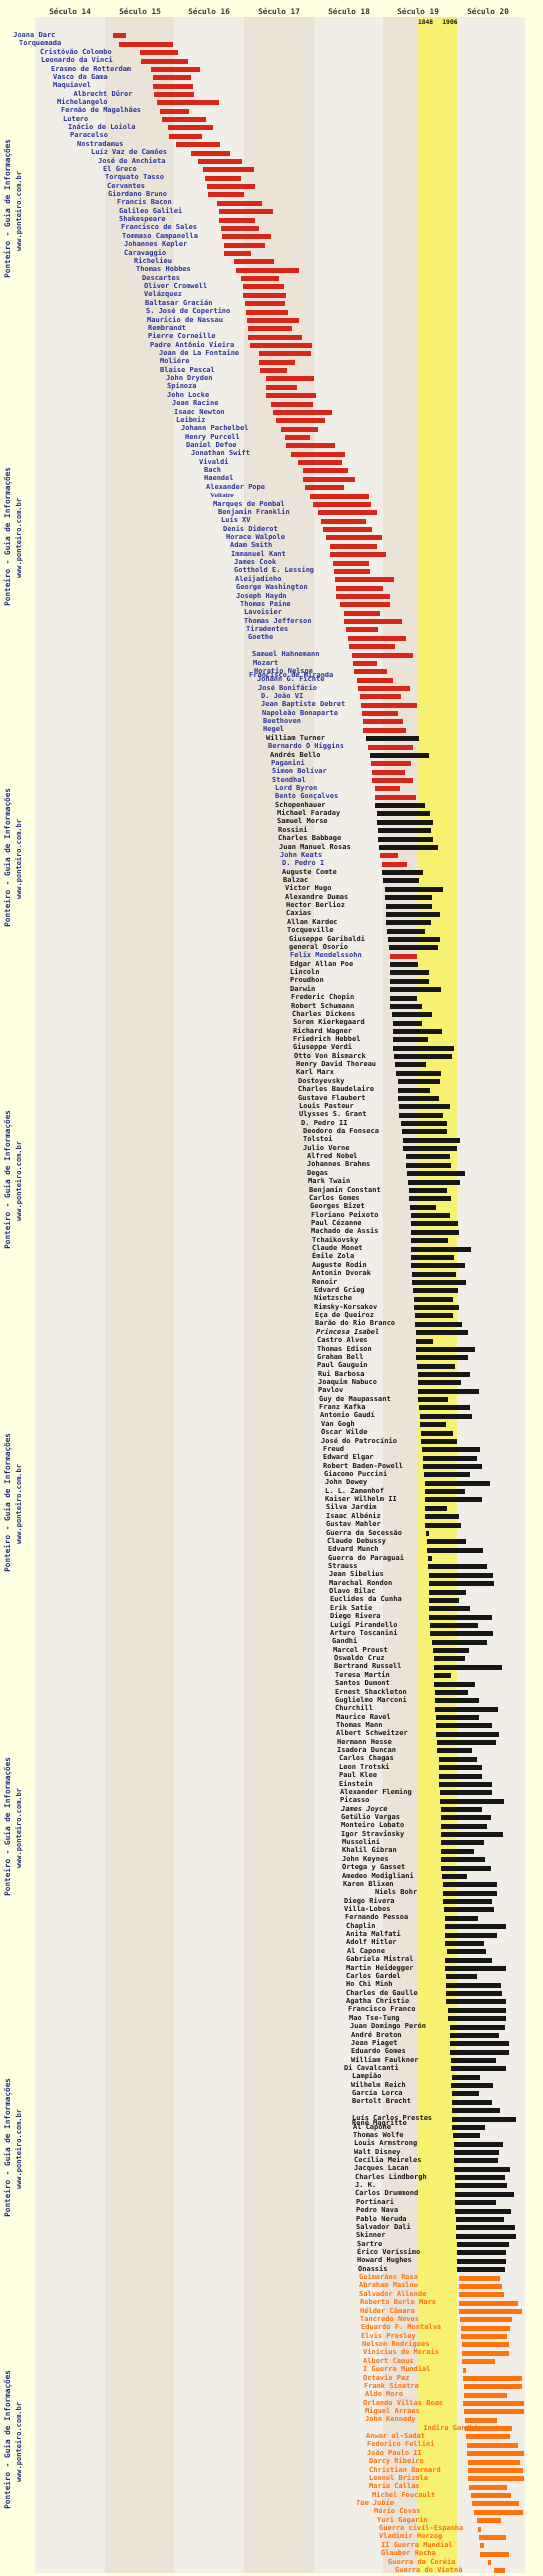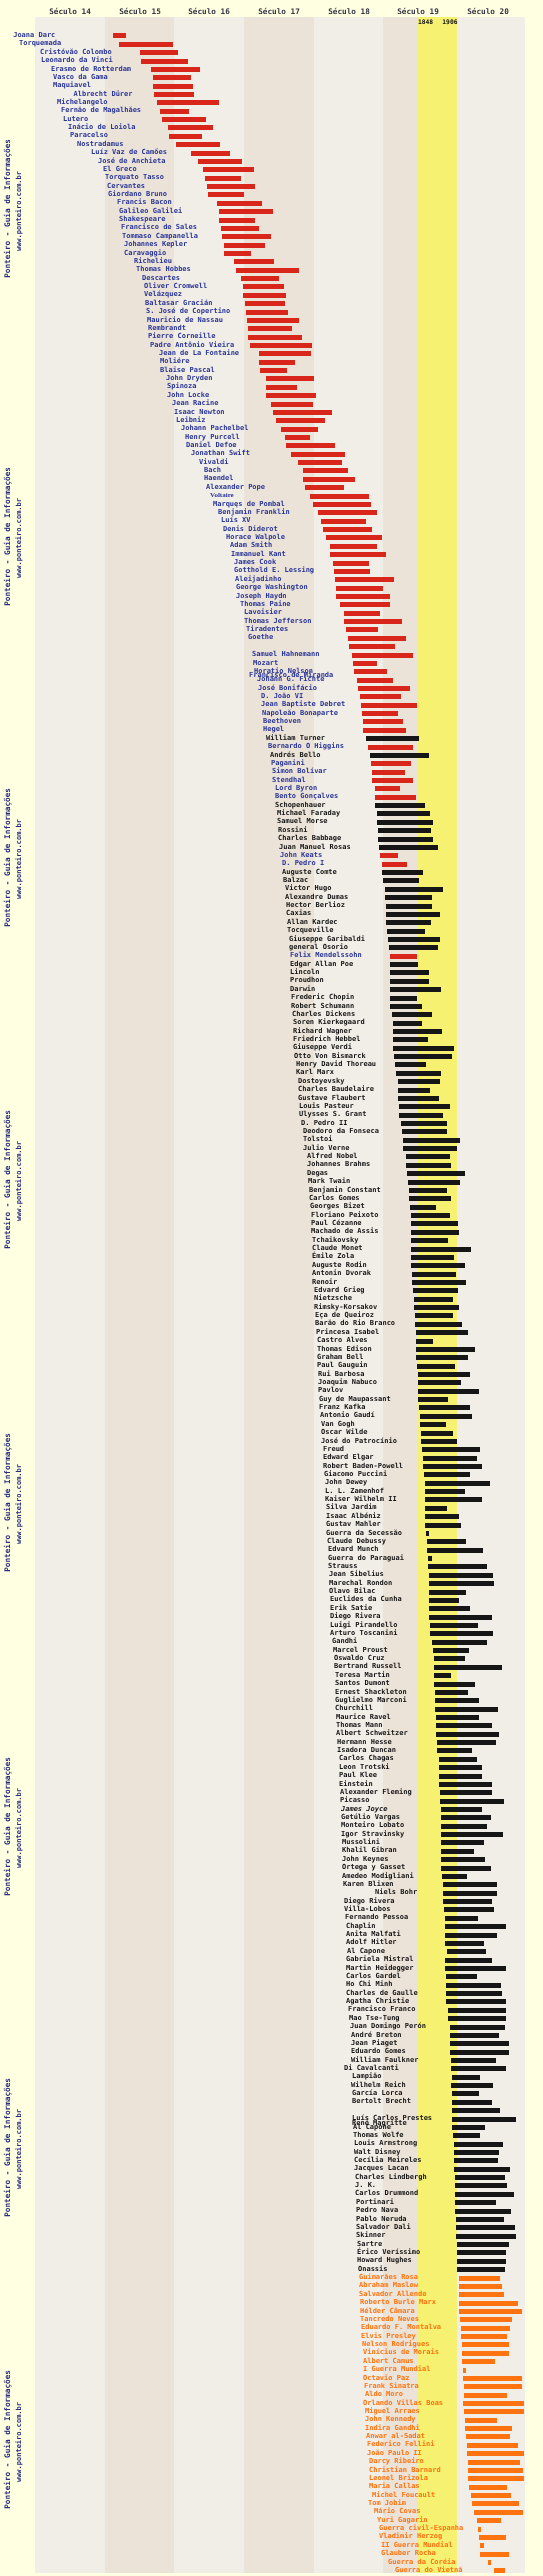--- a/index.html
+++ b/index.html
@@ -382,21 +382,21 @@
       <div class="rowlabel" style="left: 314px; top: 1287px; color: rgb(20, 20, 20);">Edvard Grieg</div>
       <div class="bar" style="left: 414px; top: 1297px; width: 39px; background: rgb(22, 22, 22);"></div>
       <div class="rowlabel" style="left: 314px; top: 1295px; color: rgb(20, 20, 20);">Nietzsche</div>
       <div class="bar" style="left: 414px; top: 1305px; width: 45px; background: rgb(22, 22, 22);"></div>
       <div class="rowlabel" style="left: 314px; top: 1304px; color: rgb(20, 20, 20);">Rimsky-Korsakov</div>
       <div class="bar" style="left: 415px; top: 1313px; width: 38px; background: rgb(22, 22, 22);"></div>
       <div class="rowlabel" style="left: 315px; top: 1312px; color: rgb(20, 20, 20);">Eça de Queiroz</div>
       <div class="bar" style="left: 415px; top: 1322px; width: 47px; background: rgb(22, 22, 22);"></div>
       <div class="rowlabel" style="left: 315px; top: 1320px; color: rgb(20, 20, 20);">Barăo do Rio Branco</div>
       <div class="bar" style="left: 416px; top: 1330px; width: 52px; background: rgb(22, 22, 22);"></div>
-      <div class="rowlabel" style="left: 316px; top: 1329px; color: rgb(20, 20, 20);">Princesa Isabel</div>
+      <div class="rowlabel" style="left: 316px; top: 1329px; color: rgb(20, 20, 20); font-style: italic;">Princesa Isabel</div>
       <div class="bar" style="left: 416px; top: 1339px; width: 16.7px; background: rgb(22, 22, 22);"></div>
       <div class="rowlabel" style="left: 317px; top: 1337px; color: rgb(20, 20, 20);">Castro Alves</div>
       <div class="bar" style="left: 416px; top: 1347px; width: 59px; background: rgb(22, 22, 22);"></div>
       <div class="rowlabel" style="left: 317px; top: 1346px; color: rgb(20, 20, 20);">Thomas Edison</div>
       <div class="bar" style="left: 416px; top: 1355px; width: 52px; background: rgb(22, 22, 22);"></div>
       <div class="rowlabel" style="left: 317px; top: 1354px; color: rgb(20, 20, 20);">Graham Bell</div>
       <div class="bar" style="left: 417px; top: 1364px; width: 38px; background: rgb(22, 22, 22);"></div>
       <div class="rowlabel" style="left: 317px; top: 1362px; color: rgb(20, 20, 20);">Paul Gauguin</div>
       <div class="bar" style="left: 418px; top: 1372px; width: 52px; background: rgb(22, 22, 22);"></div>
       <div class="rowlabel" style="left: 318px; top: 1371px; color: rgb(20, 20, 20);">Rui Barbosa</div>
@@ -644,39 +644,39 @@
       <div class="rowlabel" style="left: 364px; top: 2383px; color: rgb(255, 115, 16);">Frank Sinatra</div>
       <div class="bar" style="left: 464px; top: 2393px; width: 43px; background: rgb(255, 115, 16);"></div>
       <div class="rowlabel" style="left: 365px; top: 2391px; color: rgb(255, 115, 16);">Aldo Moro</div>
       <div class="bar" style="left: 463px; top: 2401px; width: 61px; background: rgb(255, 115, 16);"></div>
       <div class="rowlabel" style="left: 363px; top: 2400px; color: rgb(255, 115, 16);">Orlando Villas Boas</div>
       <div class="bar" style="left: 464px; top: 2409px; width: 60px; background: rgb(255, 115, 16);"></div>
       <div class="rowlabel" style="left: 365px; top: 2408px; color: rgb(255, 115, 16);">Miguel Arraes</div>
       <div class="bar" style="left: 465px; top: 2418px; width: 32px; background: rgb(255, 115, 16);"></div>
       <div class="rowlabel" style="left: 365px; top: 2416px; color: rgb(255, 115, 16);">John Kennedy</div>
       <div class="bar" style="left: 465px; top: 2426px; width: 47px; background: rgb(255, 115, 16);"></div>
-      <div class="rowlabel" style="left: 365px; top: 2425px; color: rgb(255, 115, 16);">Indira Gandhi</div>
+      <div class="rowlabel" style="left: 380px; top: 2425px; color: rgb(255, 115, 16); text-align: right;">Indira Gandhi</div>
       <div class="bar" style="left: 466px; top: 2434px; width: 44px; background: rgb(255, 115, 16);"></div>
       <div class="rowlabel" style="left: 366px; top: 2433px; color: rgb(255, 115, 16);">Anwar al-Sadat</div>
       <div class="bar" style="left: 467px; top: 2443px; width: 51px; background: rgb(255, 115, 16);"></div>
       <div class="rowlabel" style="left: 367px; top: 2441px; color: rgb(255, 115, 16);">Federico Fellini</div>
       <div class="bar" style="left: 467px; top: 2451px; width: 57px; background: rgb(255, 115, 16);"></div>
       <div class="rowlabel" style="left: 367px; top: 2450px; color: rgb(255, 115, 16);">Joăo Paulo II</div>
       <div class="bar" style="left: 468px; top: 2460px; width: 52px; background: rgb(255, 115, 16);"></div>
       <div class="rowlabel" style="left: 369px; top: 2458px; color: rgb(255, 115, 16);">Darcy Ribeiro</div>
       <div class="bar" style="left: 468px; top: 2468px; width: 55px; background: rgb(255, 115, 16);"></div>
       <div class="rowlabel" style="left: 369px; top: 2467px; color: rgb(255, 115, 16);">Christian Barnard</div>
       <div class="bar" style="left: 468px; top: 2476px; width: 56px; background: rgb(255, 115, 16);"></div>
       <div class="rowlabel" style="left: 369px; top: 2475px; color: rgb(255, 115, 16);">Leonel Brizola</div>
       <div class="bar" style="left: 469px; top: 2485px; width: 38px; background: rgb(255, 115, 16);"></div>
       <div class="rowlabel" style="left: 369px; top: 2483px; color: rgb(255, 115, 16);">Maria Callas</div>
       <div class="bar" style="left: 471px; top: 2493px; width: 40px; background: rgb(255, 115, 16);"></div>
       <div class="rowlabel" style="left: 372px; top: 2492px; color: rgb(255, 115, 16);">Michel Foucault</div>
       <div class="bar" style="left: 472px; top: 2501px; width: 47px; background: rgb(255, 115, 16);"></div>
-      <div class="rowlabel" style="left: 368px; top: 2500px; color: rgb(255, 115, 16);">Tom Jobim</div>
+      <div class="rowlabel" style="left: 356px; top: 2500px; color: rgb(255, 115, 16); font-style: italic;">Tom Jobim</div>
       <div class="bar" style="left: 474px; top: 2510px; width: 49px; background: rgb(255, 115, 16);"></div>
       <div class="rowlabel" style="left: 374px; top: 2508px; color: rgb(255, 115, 16);">Mário Covas</div>
       <div class="bar" style="left: 477px; top: 2518px; width: 24px; background: rgb(255, 115, 16);"></div>
       <div class="rowlabel" style="left: 377px; top: 2517px; color: rgb(255, 115, 16);">Yuri Gagarin</div>
       <div class="bar" style="left: 478px; top: 2527px; width: 2.8px; background: rgb(255, 115, 16);"></div>
       <div class="rowlabel" style="left: 379px; top: 2525px; color: rgb(255, 115, 16);">Guerra civil-Espanha</div>
       <div class="bar" style="left: 479px; top: 2535px; width: 26.5px; background: rgb(255, 115, 16);"></div>
       <div class="rowlabel" style="left: 379px; top: 2533px; color: rgb(255, 115, 16);">Vladimir Herzog</div>
       <div class="bar" style="left: 480px; top: 2543px; width: 4.2px; background: rgb(255, 115, 16);"></div>
       <div class="rowlabel" style="left: 381px; top: 2542px; color: rgb(255, 115, 16);">II Guerra Mundial</div>

